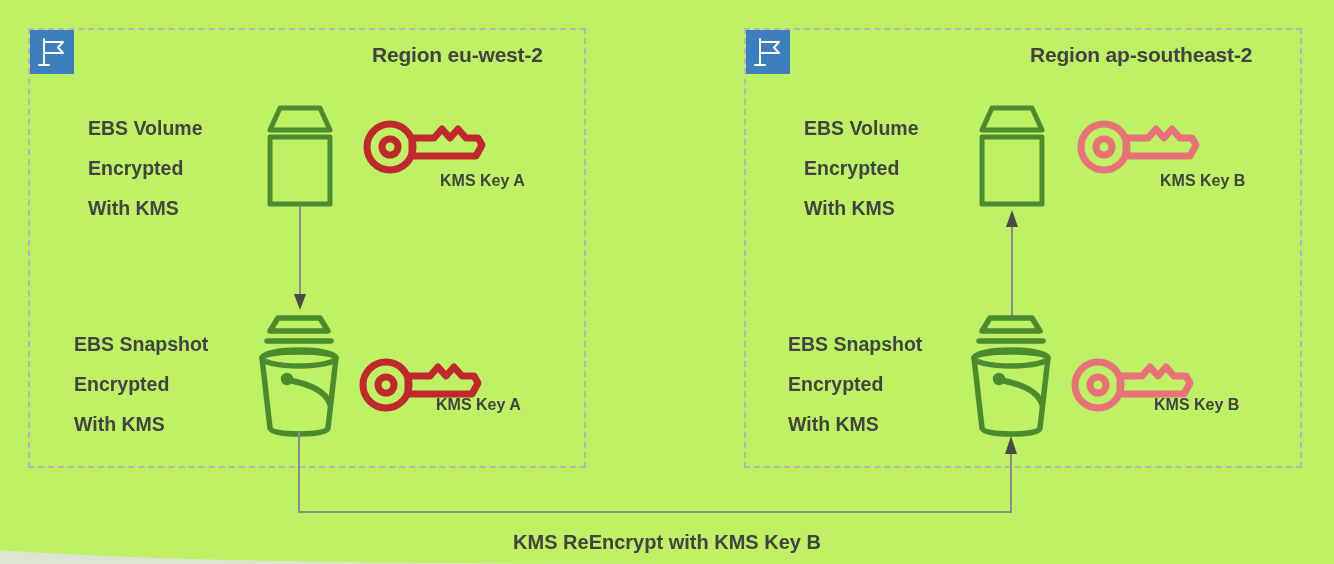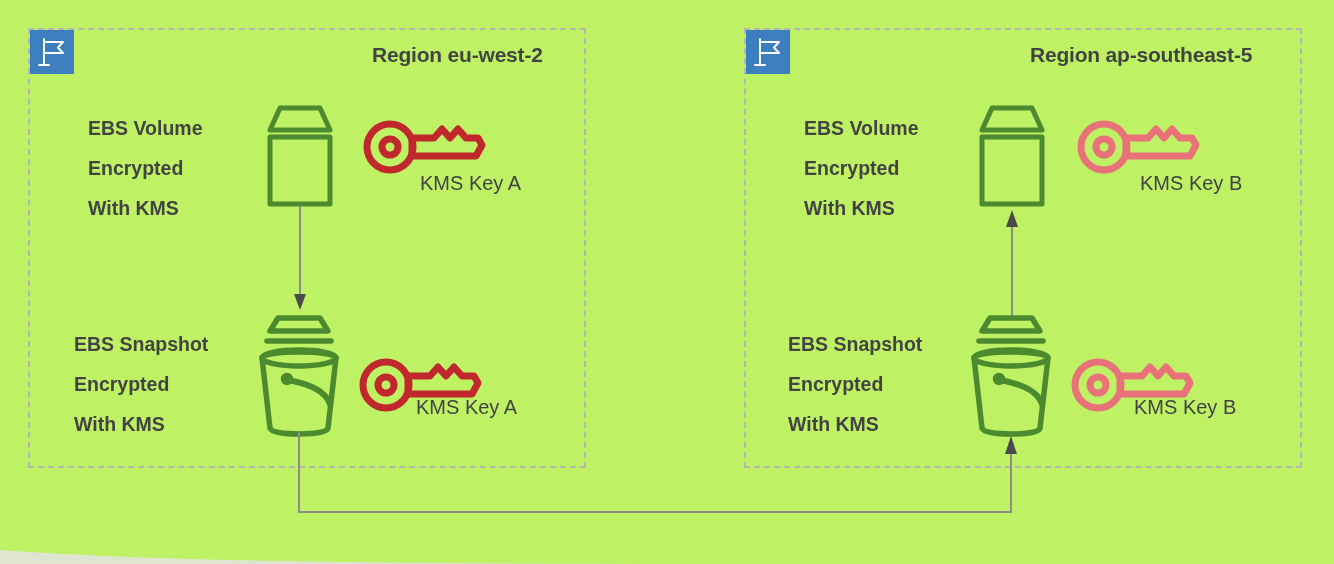--- a/index.html
+++ b/index.html
@@ -47,24 +47,25 @@
     position: absolute;
     font-size: 19.5px;
     font-weight: bold;
     line-height: 40px;
     color: #434343;
     white-space: pre-line;
     text-align: left;
   }
   .key-label {
     position: absolute;
-    font-size: 20px;
-    font-weight: normal;
+    font-size: 16px;
+    font-weight: bold;
     color: #434343;
     white-space: nowrap;
+    margin-left: 20px;
   }
 
   
   .icon {
     position: absolute;
     display: block;
   }
 
   
   .connector {
@@ -165,21 +166,21 @@
 
   <svg class="region-flag" style="left:746px; top:30px;" viewBox="0 0 44 44">
     <rect x="0" y="0" width="44" height="44" fill="#3d7ebf"></rect>
     <g stroke="#ffffff" stroke-width="1.9" fill="none" stroke-linecap="round">
       <line x1="14" y1="9" x2="14" y2="35"></line>
       <line x1="9" y1="35" x2="19" y2="35"></line>
       <path d="M14 12 L33 12 L28 17.5 L33 23 L14 23 Z" stroke-linejoin="round"></path>
     </g>
   </svg>
 
-  <div class="region-title" style="left:1030px; top:43px;">Region ap-southeast-5</div>
+  <div class="region-title" style="left:1030px; top:43px;">Region ap-southeast-2</div>
 
   <div class="node-label" style="left:804px; top:108px; width:160px;">EBS Volume
 Encrypted
 With KMS</div>
 
   <svg class="icon" style="left:962px; top:100px;" width="100" height="110" viewBox="0 0 100 110">
     <g fill="none" stroke="#4b8a2f" stroke-width="5" stroke-linejoin="round">
       <path d="M20 30 L30 8 L70 8 L80 30 Z"></path>
       <rect x="20" y="37" width="60" height="67"></rect>
     </g>
@@ -223,18 +224,19 @@
     </g>
   </svg>
 
   <div class="key-label" style="left:1134px; top:396px;">KMS Key B</div>
 
   <svg class="connector" style="left:280px; top:432px;" width="760" height="100" viewBox="0 0 760 100">
     <path d="M19 0 L19 80 L731 80 L731 22" fill="none" stroke="#8c8c8c" stroke-width="2" stroke-linejoin="miter"></path>
     <path d="M731 4 L725 22 L737 22 Z" fill="#4a4a4a"></path>
   </svg>
 
+  <div class="caption" style="left:0px; top:531px; width:1334px;">KMS ReEncrypt with KMS Key B</div>
 
   <svg class="swoosh" viewBox="0 0 1334 30" preserveAspectRatio="none">
     <path d="M0 16 C160 28 420 30 700 30 L700 30 L0 30 Z" fill="#e3e3e3" opacity="0.85"></path>
   </svg>
 
 </div>
 
 </body></html>

